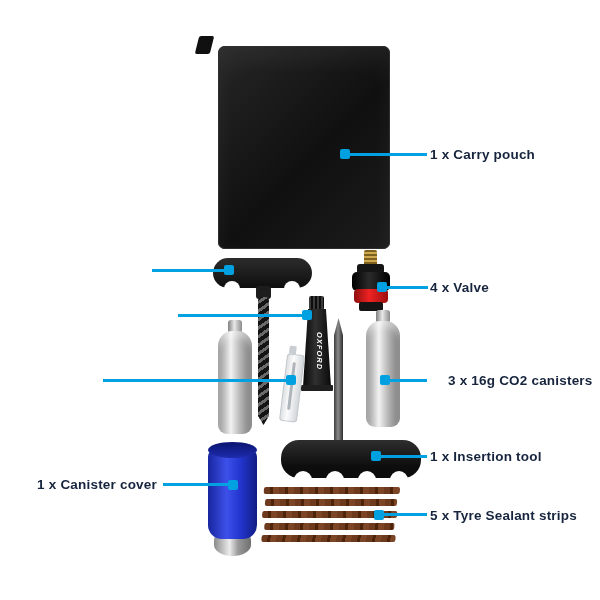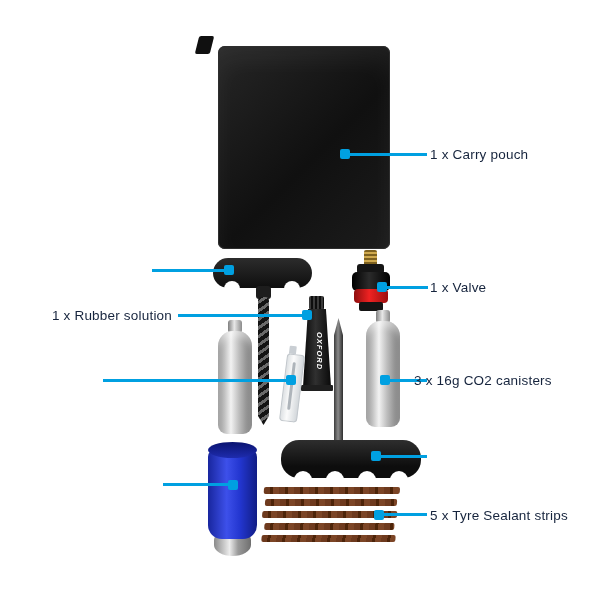--- a/index.html
+++ b/index.html
@@ -5,21 +5,21 @@
   :root{
     --accent:#00a0e1;
     --label:#16243d;
   }
   html,body{margin:0;padding:0;background:#fff;}
   .stage{
     position:relative;width:600px;height:600px;background:#fff;
     font-family:"Liberation Sans",sans-serif;overflow:hidden;margin:0 auto;
   }
   .lbl{
-    position:absolute;font-weight:normal;font-size:13.5px;color:var(--label);
+    position:absolute;font-weight:bold;font-size:13.5px;color:var(--label);
     white-space:nowrap;letter-spacing:.2px;
   }
   .lbl.right-align{text-align:right;}
   .cline{position:absolute;height:3px;background:var(--accent);}
   .mark{position:absolute;width:10px;height:10px;background:var(--accent);border-radius:2px;}
 
   
   .pouch-tab{position:absolute;left:197;top:36px;left:197px;width:15px;height:18px;
     background:#101010;transform:skewX(-14deg);border-radius:2px;}
   .pouch{position:absolute;left:218px;top:46px;width:172px;height:203px;border-radius:7px;
@@ -163,18 +163,19 @@
   <div class="cline" style="left:152px;top:269px;width:74px;"></div>
   <div class="cline" style="left:386px;top:286px;width:42px;"></div>
   <div class="cline" style="left:178px;top:314px;width:126px;"></div>
   <div class="cline" style="left:103px;top:379px;width:184px;"></div>
   <div class="cline" style="left:389px;top:379px;width:38px;"></div>
   <div class="cline" style="left:380px;top:455px;width:47px;"></div>
   <div class="cline" style="left:163px;top:483px;width:67px;"></div>
   <div class="cline" style="left:383px;top:513px;width:44px;"></div>
 
   <div class="lbl" style="left:430px;top:147px;">1 x Carry pouch</div>
-  <div class="lbl" style="left:430px;top:280px;">1 x Valve</div>
-  <div class="lbl right-align" style="left:0;width:172px;top:308px;">1 x Rubber solution</div>
-  <div class="lbl" style="left:414px;top:373px;">3 x 16g CO2 canisters</div>
+  <div class="lbl" style="left:430px;top:280px;">4 x Valve</div>
+  <div class="lbl" style="left:448px;top:373px;">3 x 16g CO2 canisters</div>
+  <div class="lbl" style="left:430px;top:449px;">1 x Insertion tool</div>
+  <div class="lbl right-align" style="left:0;width:157px;top:477px;">1 x Canister cover</div>
   <div class="lbl" style="left:430px;top:508px;">5 x Tyre Sealant strips</div>
 
 </div>
 
 </body></html>

